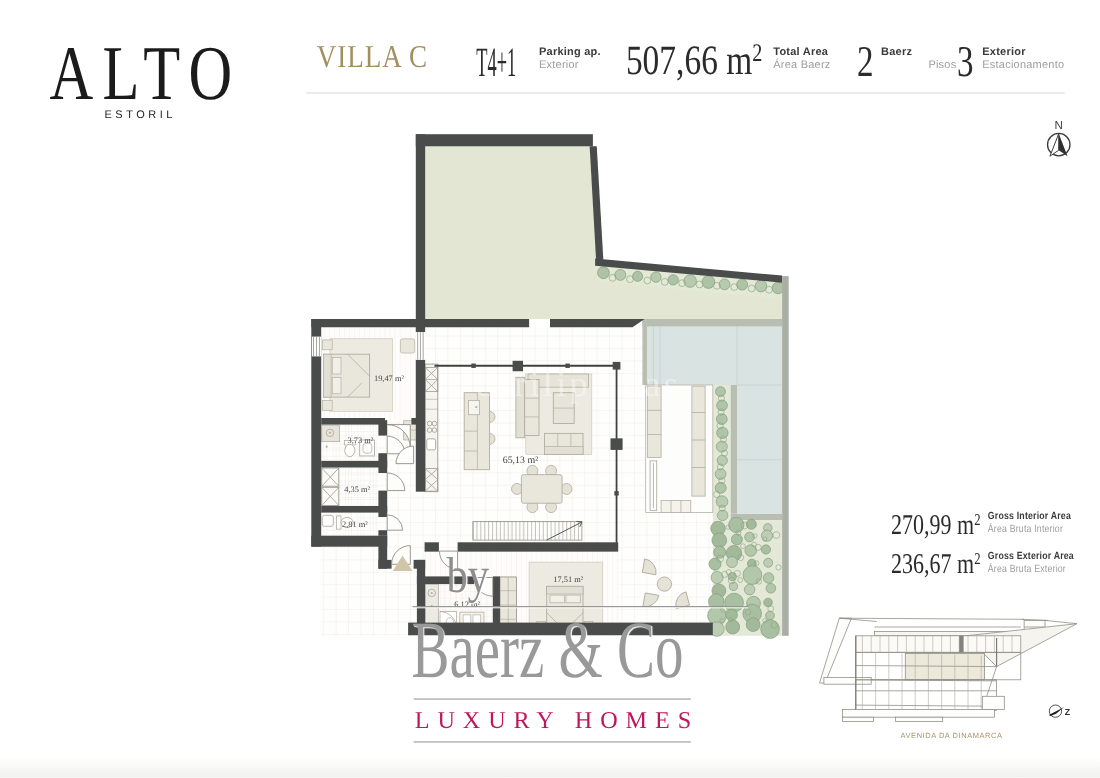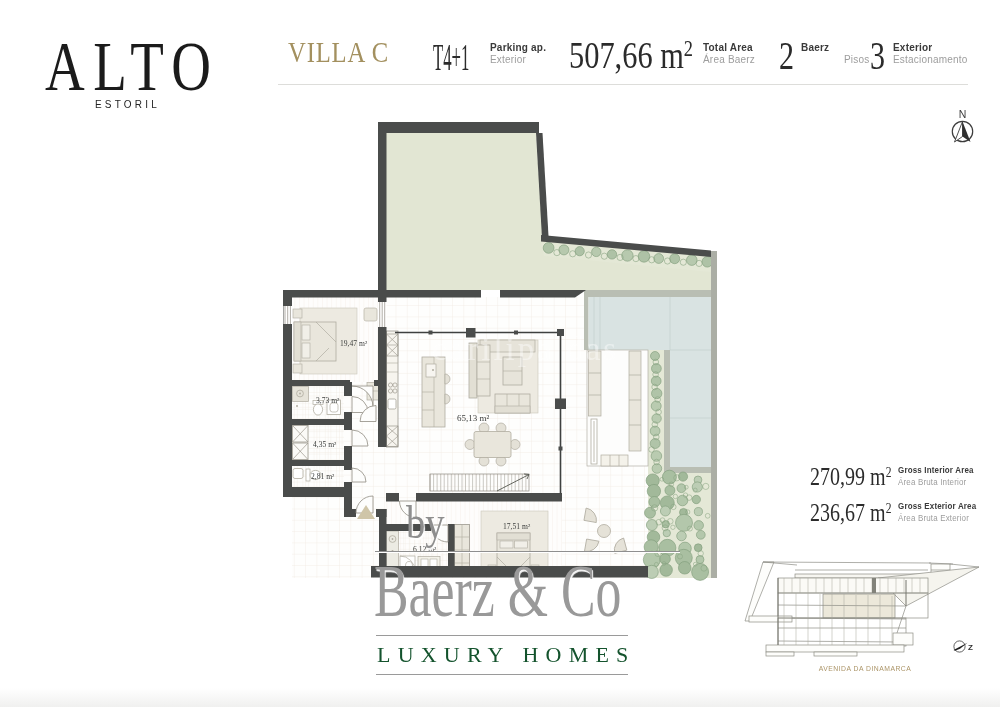--- a/index.html
+++ b/index.html
@@ -427,21 +427,21 @@
 <div class="abs lblG" style="left:898px;top:476px;font-size:9.5px;transform:scale(0.84,1);transform-origin:0 0;white-space:nowrap">Área Bruta Interior</div>
 
 <div class="abs num" style="left:810px;top:498px;font-size:26px;transform:scale(0.77,1);transform-origin:0 0;white-space:nowrap">236,67 m<span style="font-size:15px;vertical-align:8px">2</span></div>
 <div class="abs lblB" style="left:898px;top:500px;font-size:9.5px;transform:scale(0.84,1);transform-origin:0 0;white-space:nowrap">Gross Exterior Area</div>
 <div class="abs lblG" style="left:898px;top:512px;font-size:9.5px;transform:scale(0.84,1);transform-origin:0 0;white-space:nowrap">Área Bruta Exterior</div>
 
 <div class="abs ser" style="left:406px;top:496px;font-size:46px;transform:scale(0.84,1);transform-origin:0 0;color:#8e8e8e;text-shadow:1.5px 1.5px 1px rgba(255,255,255,0.95)">by</div>
 <div class="abs" style="left:375px;top:551px;width:305px;height:1.2px;background:#8f8f8f;box-shadow:0 1px 0 #fff"></div>
 <div class="abs ser" style="left:374px;top:549px;font-size:74px;color:#999999;white-space:nowrap;transform:scale(0.70,1);transform-origin:0 0;text-shadow:1.5px 1.5px 1px rgba(255,255,255,0.95)">Baerz &amp; Co</div>
 <div class="abs" style="left:376px;top:634.5px;width:252px;height:1.5px;background:#9a9a9a;box-shadow:0 1px 0 #fff"></div>
-<div class="abs ser" style="left:377px;top:642px;font-size:22px;letter-spacing:7.2px;color:#14532d;white-space:nowrap;text-shadow:1px 1px 1px rgba(255,255,255,0.95)">LUXURY HOMES</div>
+<div class="abs ser" style="left:377px;top:642px;font-size:22px;letter-spacing:7.2px;color:#be185d;white-space:nowrap;text-shadow:1px 1px 1px rgba(255,255,255,0.95)">LUXURY HOMES</div>
 <div class="abs" style="left:376px;top:673.5px;width:252px;height:1.5px;background:#9a9a9a;box-shadow:0 1px 0 #fff"></div>
 
 <svg class="abs" style="left:740px;top:540px" width="260" height="150" viewBox="0 0 260 150">
 <g stroke="#8d8d85" stroke-width="0.7" fill="none">
 
 <polygon points="23,22 34,22 10,81 5,81" fill="#fdfdfb"></polygon>
 <line x1="23" y1="22" x2="57" y2="25"></line>
 
 <line x1="23" y1="22" x2="191" y2="23"></line>
 <line x1="55" y1="30" x2="188" y2="30"></line>

